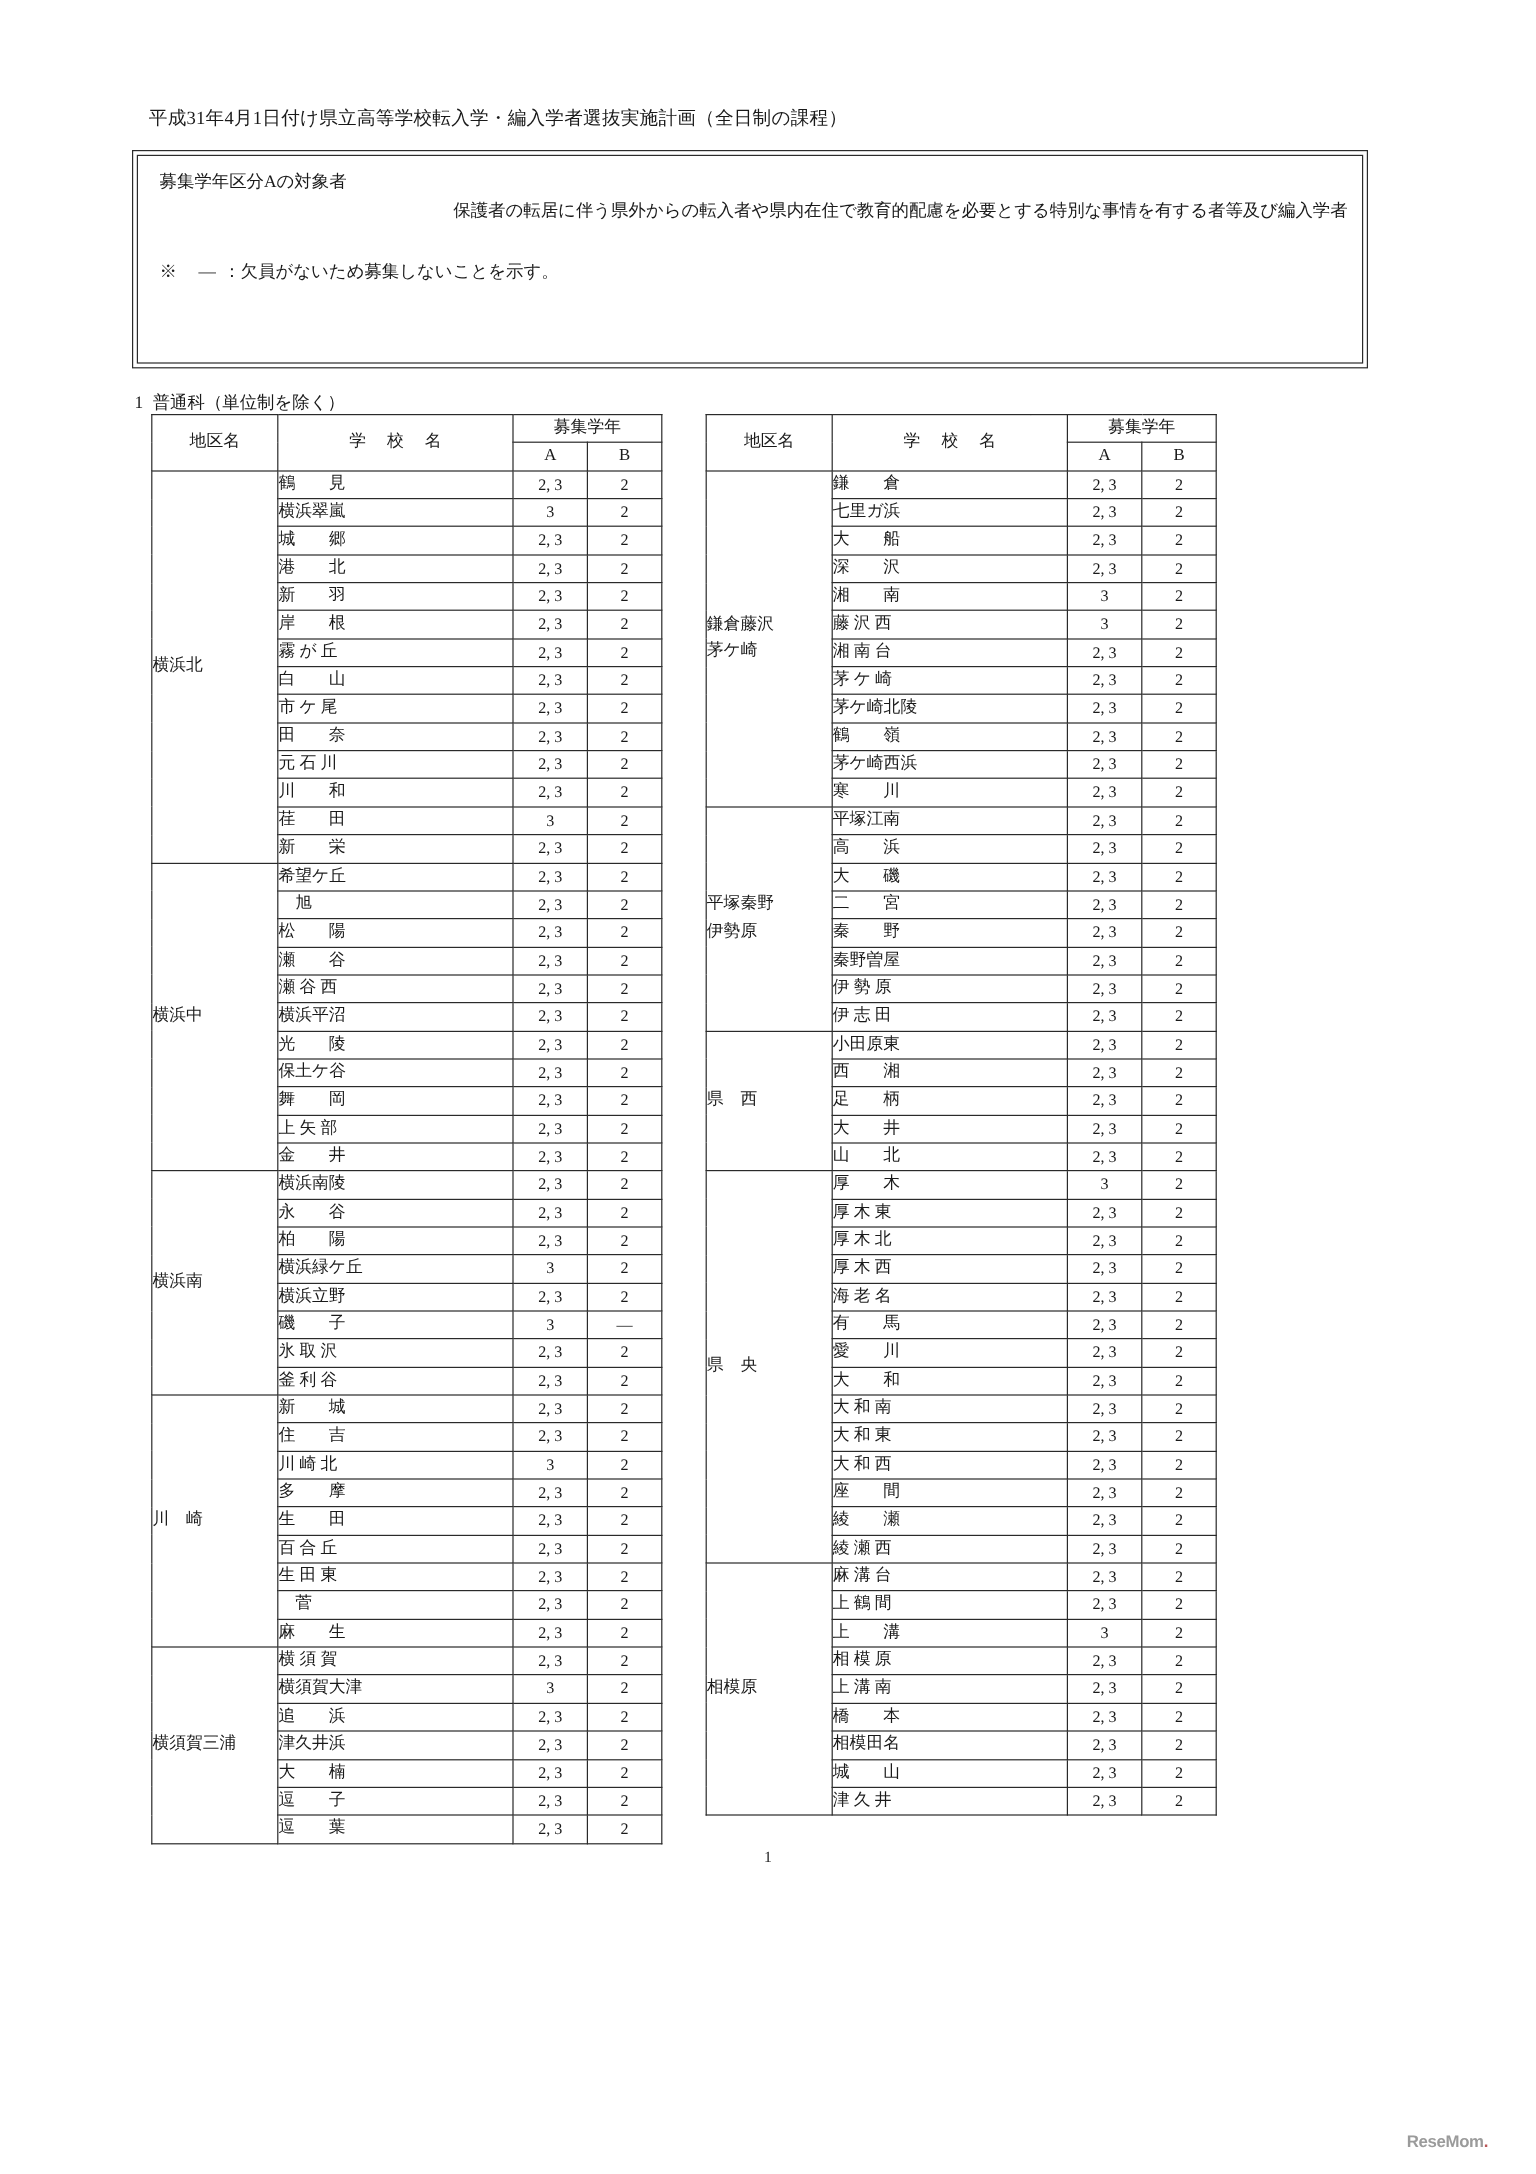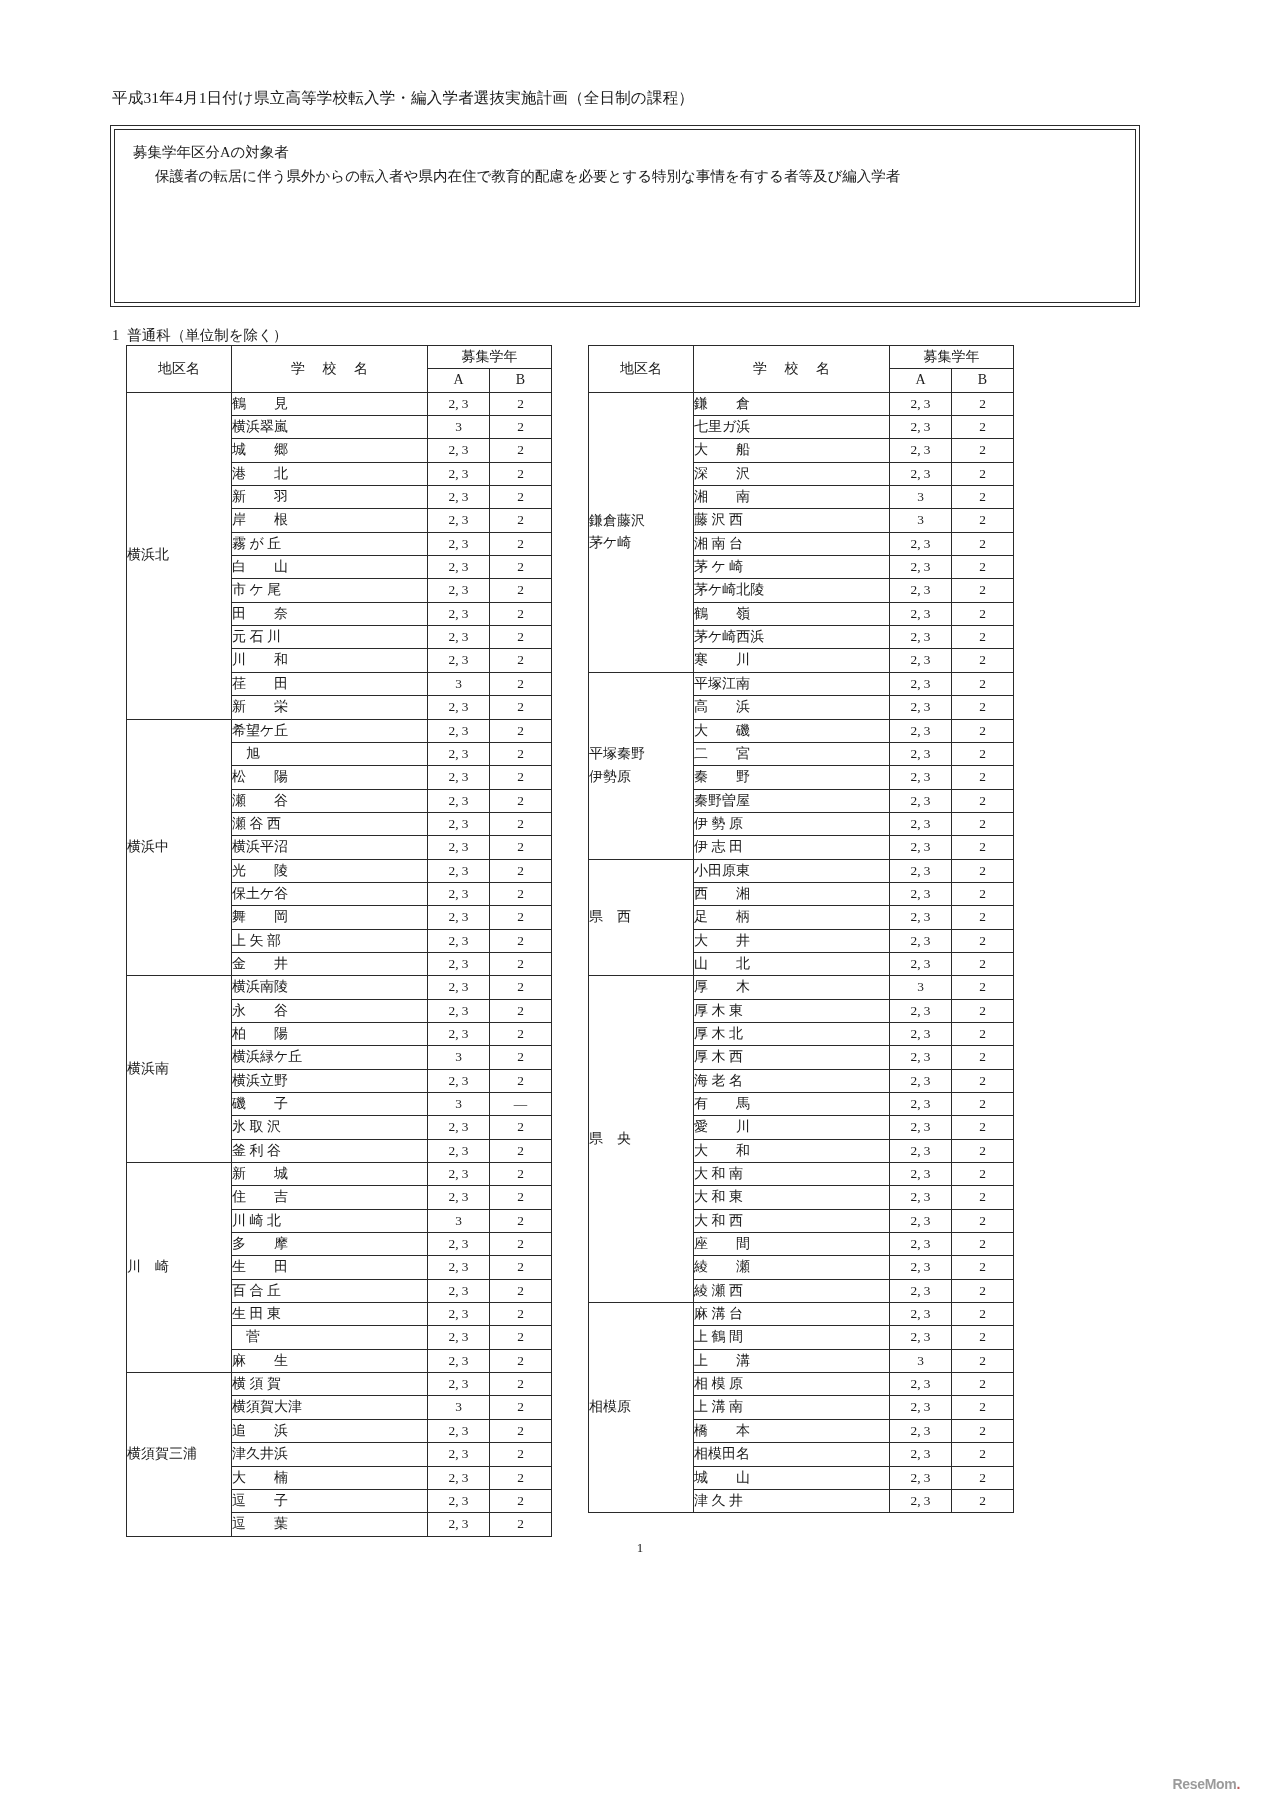--- a/index.html
+++ b/index.html
@@ -20,21 +20,21 @@
     position: relative;
     width: 1280px;
     height: 1812px;
     box-sizing: border-box;
     padding: 0;
   }
 
   
   .doc-title {
     position: absolute;
-    left: 112px;
+    left: 124px;
     top: 88px;
     font-size: 15.5px;
     letter-spacing: 0.2px;
     white-space: nowrap;
   }
 
   
   .notice-box {
     position: absolute;
     left: 110px;
@@ -61,20 +61,21 @@
   }
   .notice-head {
     font-size: 14.5px;
     line-height: 1.55;
     margin: 3px 0 2px 4px;
   }
   .notice-body {
     font-size: 14.5px;
     line-height: 1.55;
     margin: 0 0 0 26px;
+    text-align: right;
   }
   .notice-body.sub {
     margin-left: 40px;
   }
   .notice-gap { height: 11px; }
   .notice-gap-sm { height: 6px; }
   .notice-note {
     font-size: 14.5px;
     line-height: 1.55;
     margin: 0 0 0 4px;
@@ -191,20 +192,23 @@
 
   <div class="doc-title">平成31年4月1日付け県立高等学校転入学・編入学者選抜実施計画（全日制の課程）</div>
 
   <div class="notice-box">
     <div class="notice-inner">
       <div class="notice-head">募集学年区分Aの対象者</div>
       <div class="notice-body">保護者の転居に伴う県外からの転入者や県内在住で教育的配慮を必要とする特別な事情を有する者等及び編入学者</div>
       <div class="notice-gap"></div>
       <div class="notice-gap-sm"></div>
       <div class="notice-gap"></div>
+      <div class="notice-note">
+        <span>※</span><span class="note-dash">―</span><span>：欠員がないため募集しないことを示す。</span>
+      </div>
     </div>
   </div>
 
   <div class="asof-date">（平成31年1月25日現在）</div>
 
   <div class="section-heading">
     <span class="num">1</span><span>普通科（単位制を除く）</span>
   </div>
 
   <div class="tbl-wrap left">

